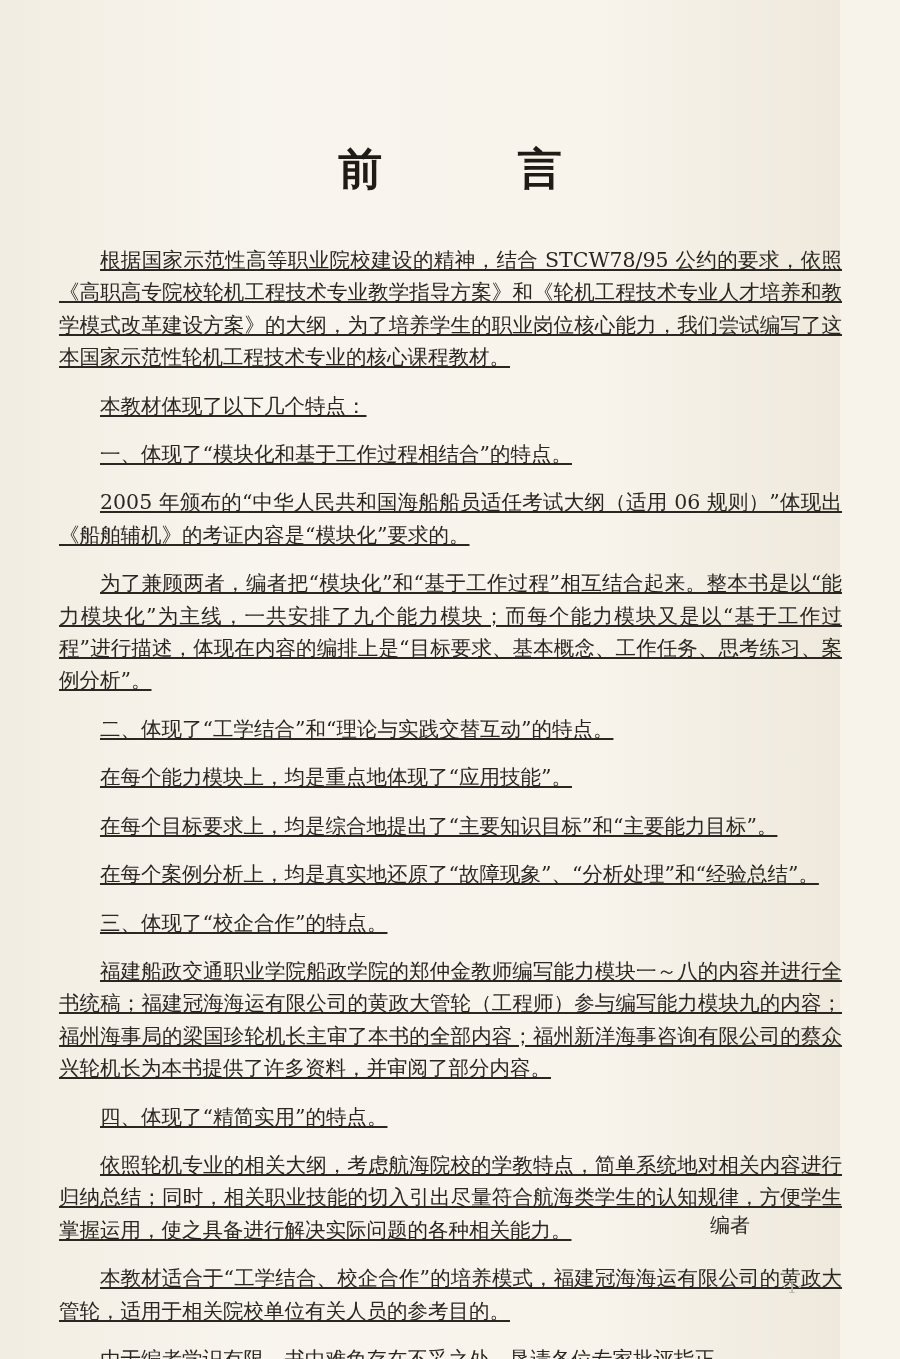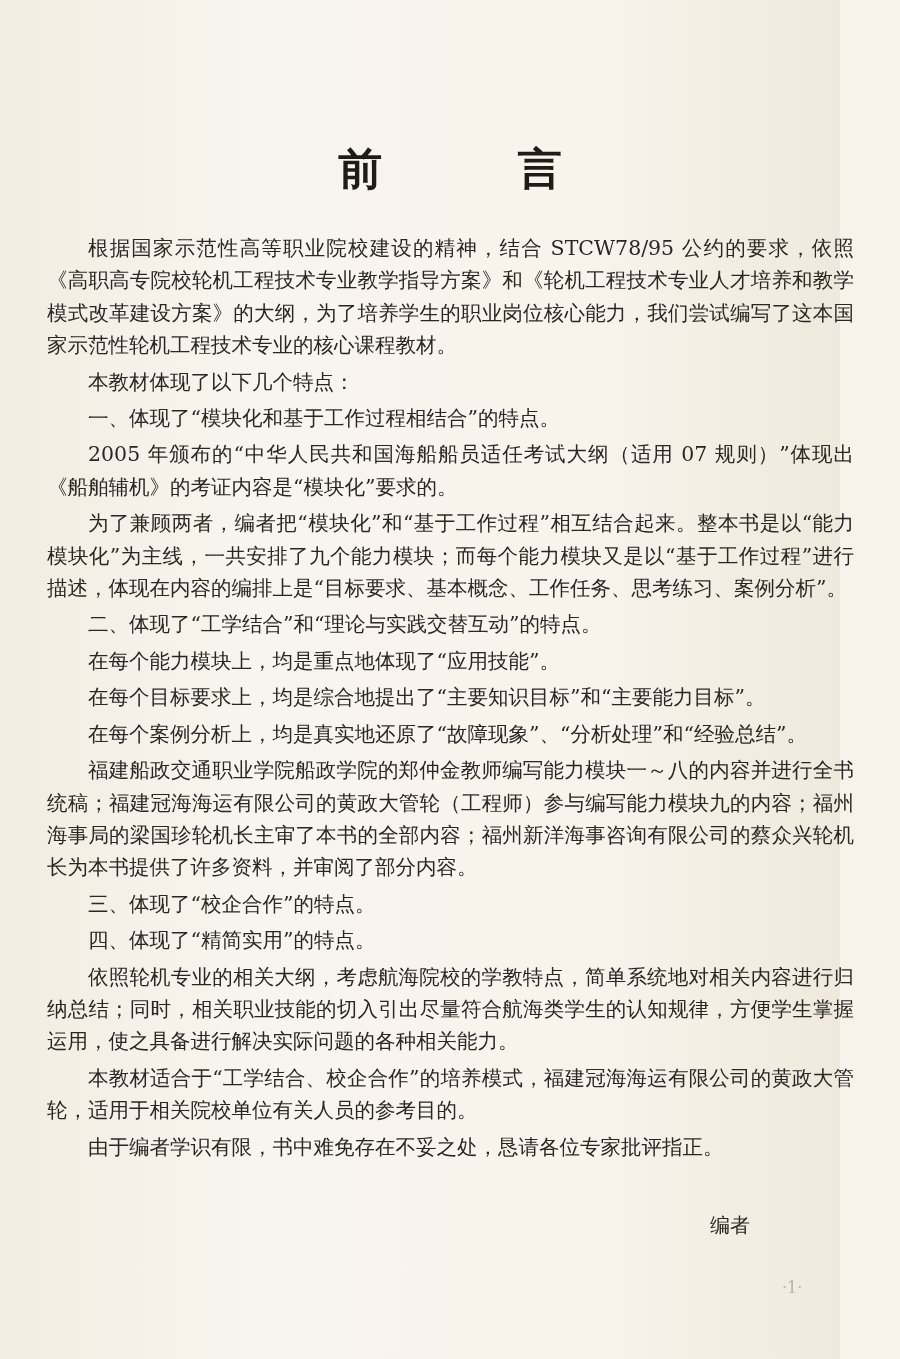--- a/index.html
+++ b/index.html
@@ -21,21 +21,21 @@
   .title {
     position: absolute; left: 0; width: 900px; top: 140px;
     text-align: center; font-size: 44px; font-weight: bold;
     letter-spacing: 60px; padding-left: 60px; box-sizing: border-box;
     color: #1f1b17;
   }
   .body {
     position: absolute; left: 43px; width: 815px; top: 228px;
     font-size: 20.5px; line-height: 32.4px; text-align: justify;
   }
-  .p { margin: 4px; text-indent: 2em; }
+  .p { margin: 16px; text-indent: 2em; text-decoration: underline; }
   .sign {
     position: absolute; right: 90px; top: 1212px; font-size: 20px; font-weight: normal;
   }
   .date {
     position: absolute; right: 90px; top: 1243px; font-size: 20px; font-weight: bold;
   }
   .pageno {
     position: absolute; left: 782px; top: 1278px; font-size: 16px; color: #b9b3a8;
   }
 </style>
@@ -44,28 +44,28 @@
 
 <div class="page">
   <div class="ghost"></div>
 
   <div class="title">前 言</div>
 
   <div class="body">
     <p class="p">根据国家示范性高等职业院校建设的精神，结合 STCW78/95 公约的要求，依照《高职高专院校轮机工程技术专业教学指导方案》和《轮机工程技术专业人才培养和教学模式改革建设方案》的大纲，为了培养学生的职业岗位核心能力，我们尝试编写了这本国家示范性轮机工程技术专业的核心课程教材。</p>
     <p class="p">本教材体现了以下几个特点：</p>
     <p class="p">一、体现了“模块化和基于工作过程相结合”的特点。</p>
-    <p class="p">2005 年颁布的“中华人民共和国海船船员适任考试大纲（适用 07 规则）”体现出《船舶辅机》的考证内容是“模块化”要求的。</p>
+    <p class="p">2005 年颁布的“中华人民共和国海船船员适任考试大纲（适用 06 规则）”体现出《船舶辅机》的考证内容是“模块化”要求的。</p>
     <p class="p">为了兼顾两者，编者把“模块化”和“基于工作过程”相互结合起来。整本书是以“能力模块化”为主线，一共安排了九个能力模块；而每个能力模块又是以“基于工作过程”进行描述，体现在内容的编排上是“目标要求、基本概念、工作任务、思考练习、案例分析”。</p>
     <p class="p">二、体现了“工学结合”和“理论与实践交替互动”的特点。</p>
     <p class="p">在每个能力模块上，均是重点地体现了“应用技能”。</p>
     <p class="p">在每个目标要求上，均是综合地提出了“主要知识目标”和“主要能力目标”。</p>
     <p class="p">在每个案例分析上，均是真实地还原了“故障现象”、“分析处理”和“经验总结”。</p>
+    <p class="p">三、体现了“校企合作”的特点。</p>
     <p class="p">福建船政交通职业学院船政学院的郑仲金教师编写能力模块一～八的内容并进行全书统稿；福建冠海海运有限公司的黄政大管轮（工程师）参与编写能力模块九的内容；福州海事局的梁国珍轮机长主审了本书的全部内容；福州新洋海事咨询有限公司的蔡众兴轮机长为本书提供了许多资料，并审阅了部分内容。</p>
-    <p class="p">三、体现了“校企合作”的特点。</p>
     <p class="p">四、体现了“精简实用”的特点。</p>
     <p class="p">依照轮机专业的相关大纲，考虑航海院校的学教特点，简单系统地对相关内容进行归纳总结；同时，相关职业技能的切入引出尽量符合航海类学生的认知规律，方便学生掌握运用，使之具备进行解决实际问题的各种相关能力。</p>
     <p class="p">本教材适合于“工学结合、校企合作”的培养模式，福建冠海海运有限公司的黄政大管轮，适用于相关院校单位有关人员的参考目的。</p>
     <p class="p">由于编者学识有限，书中难免存在不妥之处，恳请各位专家批评指正。</p>
   </div>
 
   <div class="sign">编者</div>
   <div class="pageno">·1·</div>
 </div>
 

